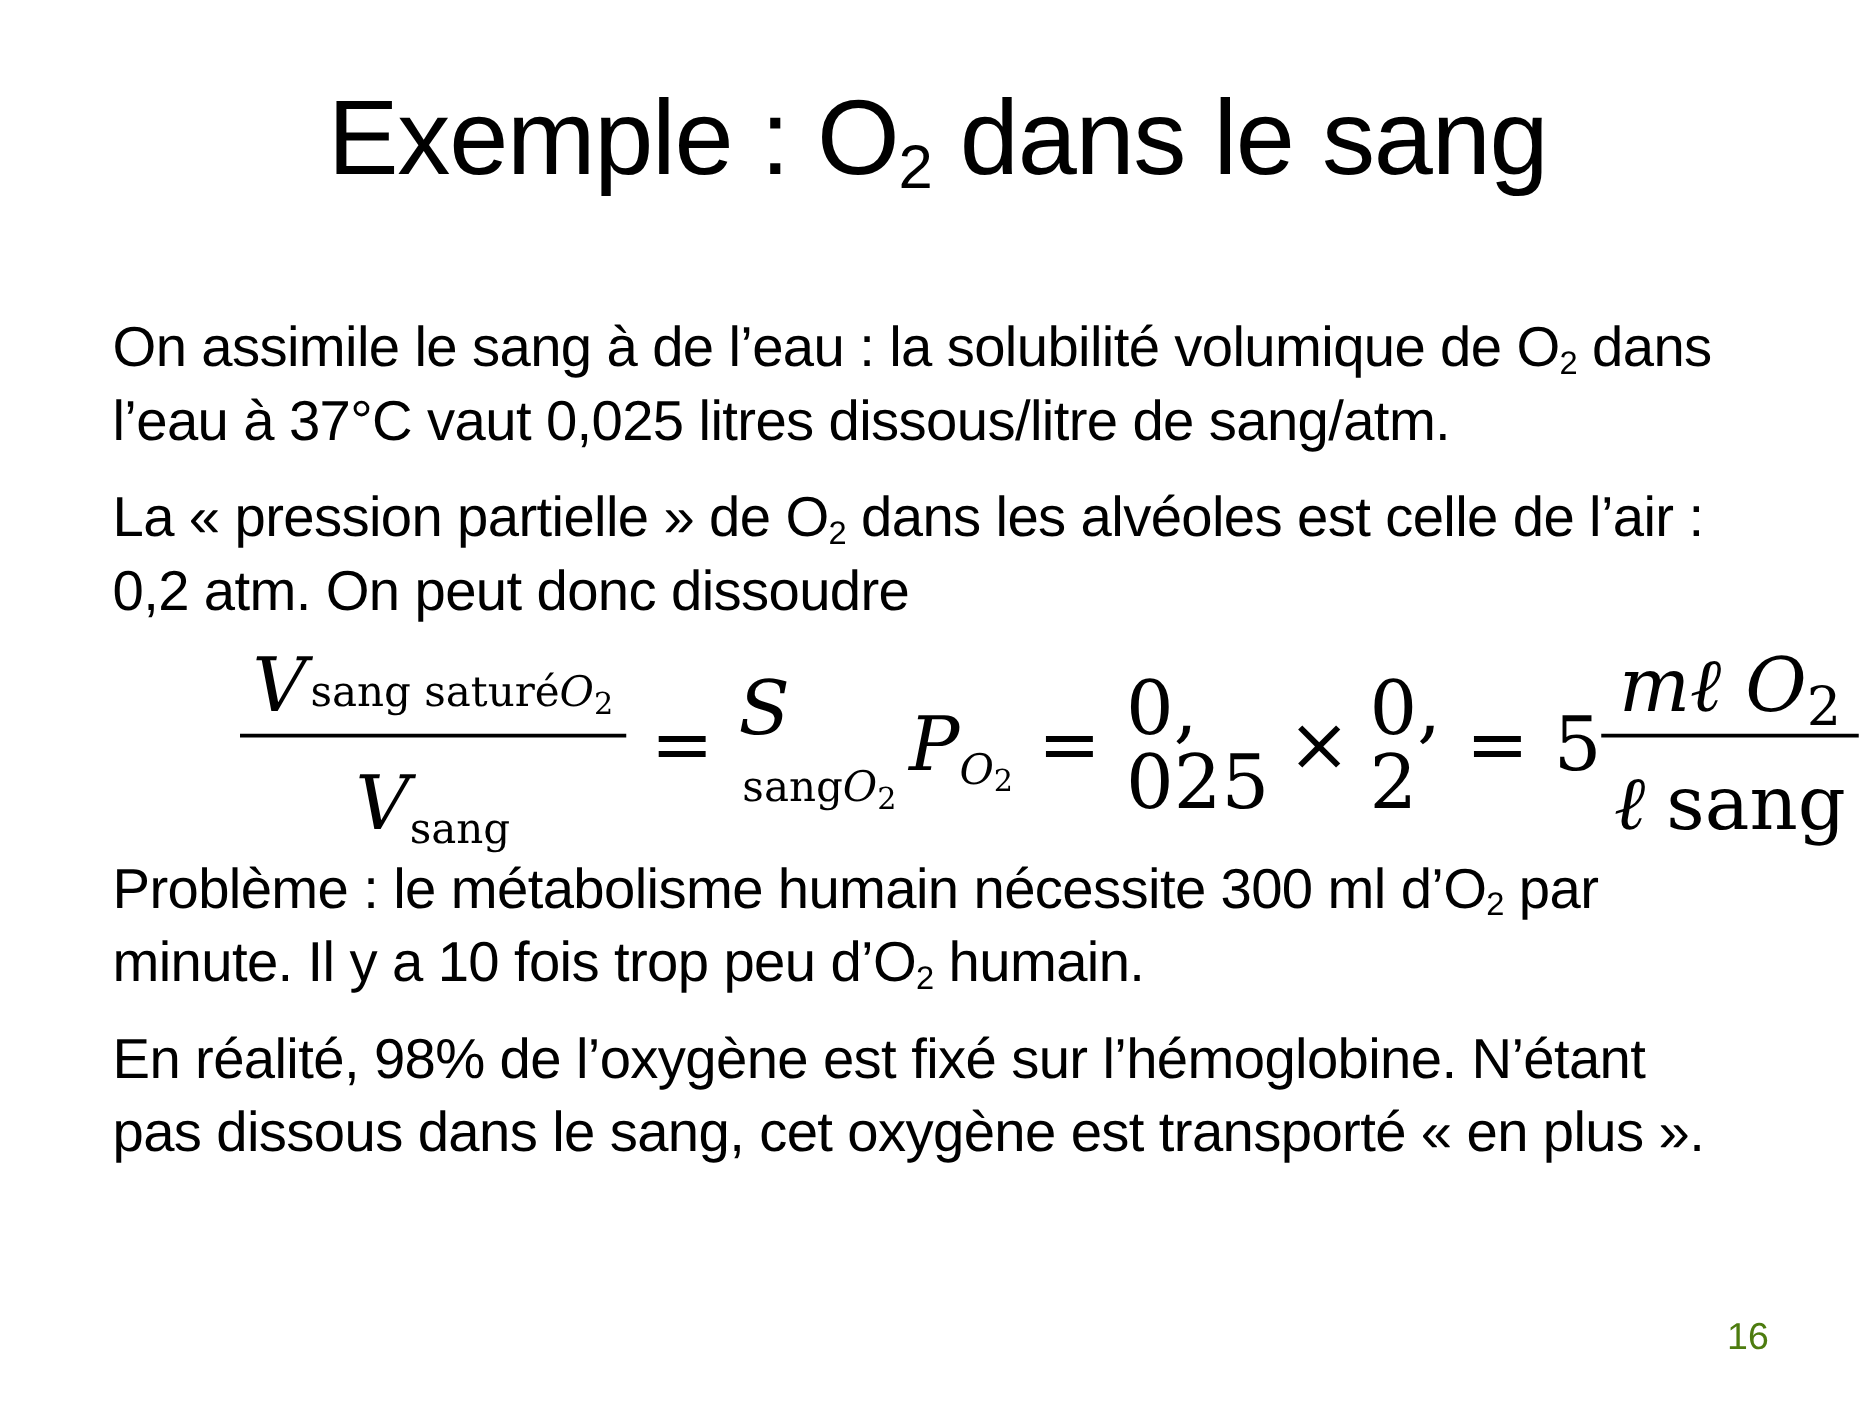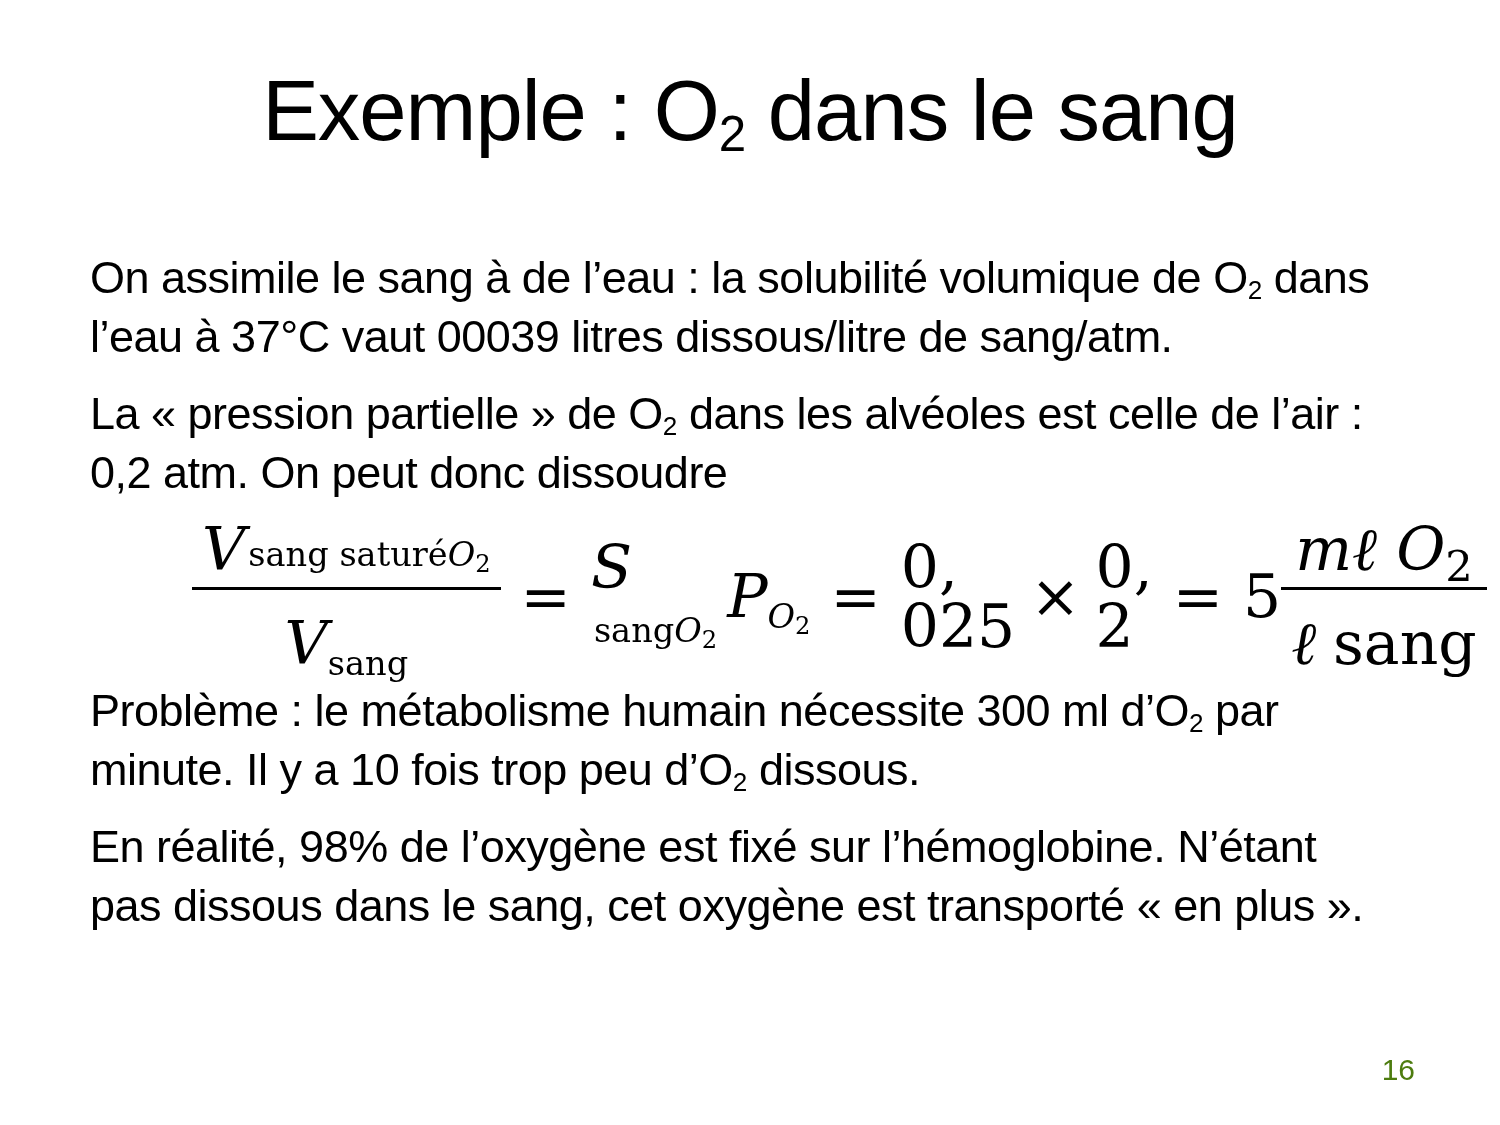--- a/index.html
+++ b/index.html
@@ -101,21 +101,21 @@
 </style>
 </head>
 <body>
 
 <div class="slide">
 
   <h1 class="title"><span>Exemple : O</span><sub>2</sub><span> dans le sang</span></h1>
 
   <div class="content">
 
-    <p class="para"><span>On assimile le sang à de l’eau : la solubilité volumique de O</span><sub>2</sub><span> dans</span><br><span>l’eau à 37°C vaut 00039 litres dissous/litre de sang/atm.</span></p>
+    <p class="para"><span>On assimile le sang à de l’eau : la solubilité volumique de O</span><sub>2</sub><span> dans</span><br><span>l’eau à 37°C vaut 0,025 litres dissous/litre de sang/atm.</span></p>
 
     <p class="para"><span>La « pression partielle » de O</span><sub>2</sub><span> dans les alvéoles est celle de l’air :</span><br><span>0,2 atm. On peut donc dissoudre</span></p>
 
     <div class="formula">
       <span class="frac">
         <span class="fnum"><span>V</span><span class="supsub">
               <span class="rm">sang saturé</span>
               <span><span>O</span><span class="ss2 rm">2</span></span>
             </span></span>
         <span class="fden"><span>V</span><span class="sub rm">sang</span></span>
@@ -132,21 +132,21 @@
       <span class="rm">0, 2</span>
       <span class="eq rm">=</span>
       <span class="rm">5</span>
       <span class="frac">
         <span class="fnum"><span>mℓ O</span><span class="ss2 rm">2</span></span>
         <span class="fden"><span>ℓ</span><span class="rm dent">sang</span></span>
       </span>
     </div>
 
 
-    <p class="para"><span>Problème : le métabolisme humain nécessite 300 ml d’O</span><sub>2</sub><span> par</span><br><span>minute. Il y a 10 fois trop peu d’O</span><sub>2</sub><span> dissous.</span></p>
+    <p class="para"><span>Problème : le métabolisme humain nécessite 300 ml d’O</span><sub>2</sub><span> par</span><br><span>minute. Il y a 10 fois trop peu d’O</span><sub>2</sub><span> humain.</span></p>
 
     <p class="para"><span>En réalité, 98% de l’oxygène est fixé sur l’hémoglobine. N’étant</span><br><span>pas dissous dans le sang, cet oxygène est transporté « en plus ».</span></p>
 
   </div>
 
   <div class="page-number">16</div>
 
 </div>
 
 </body></html>

